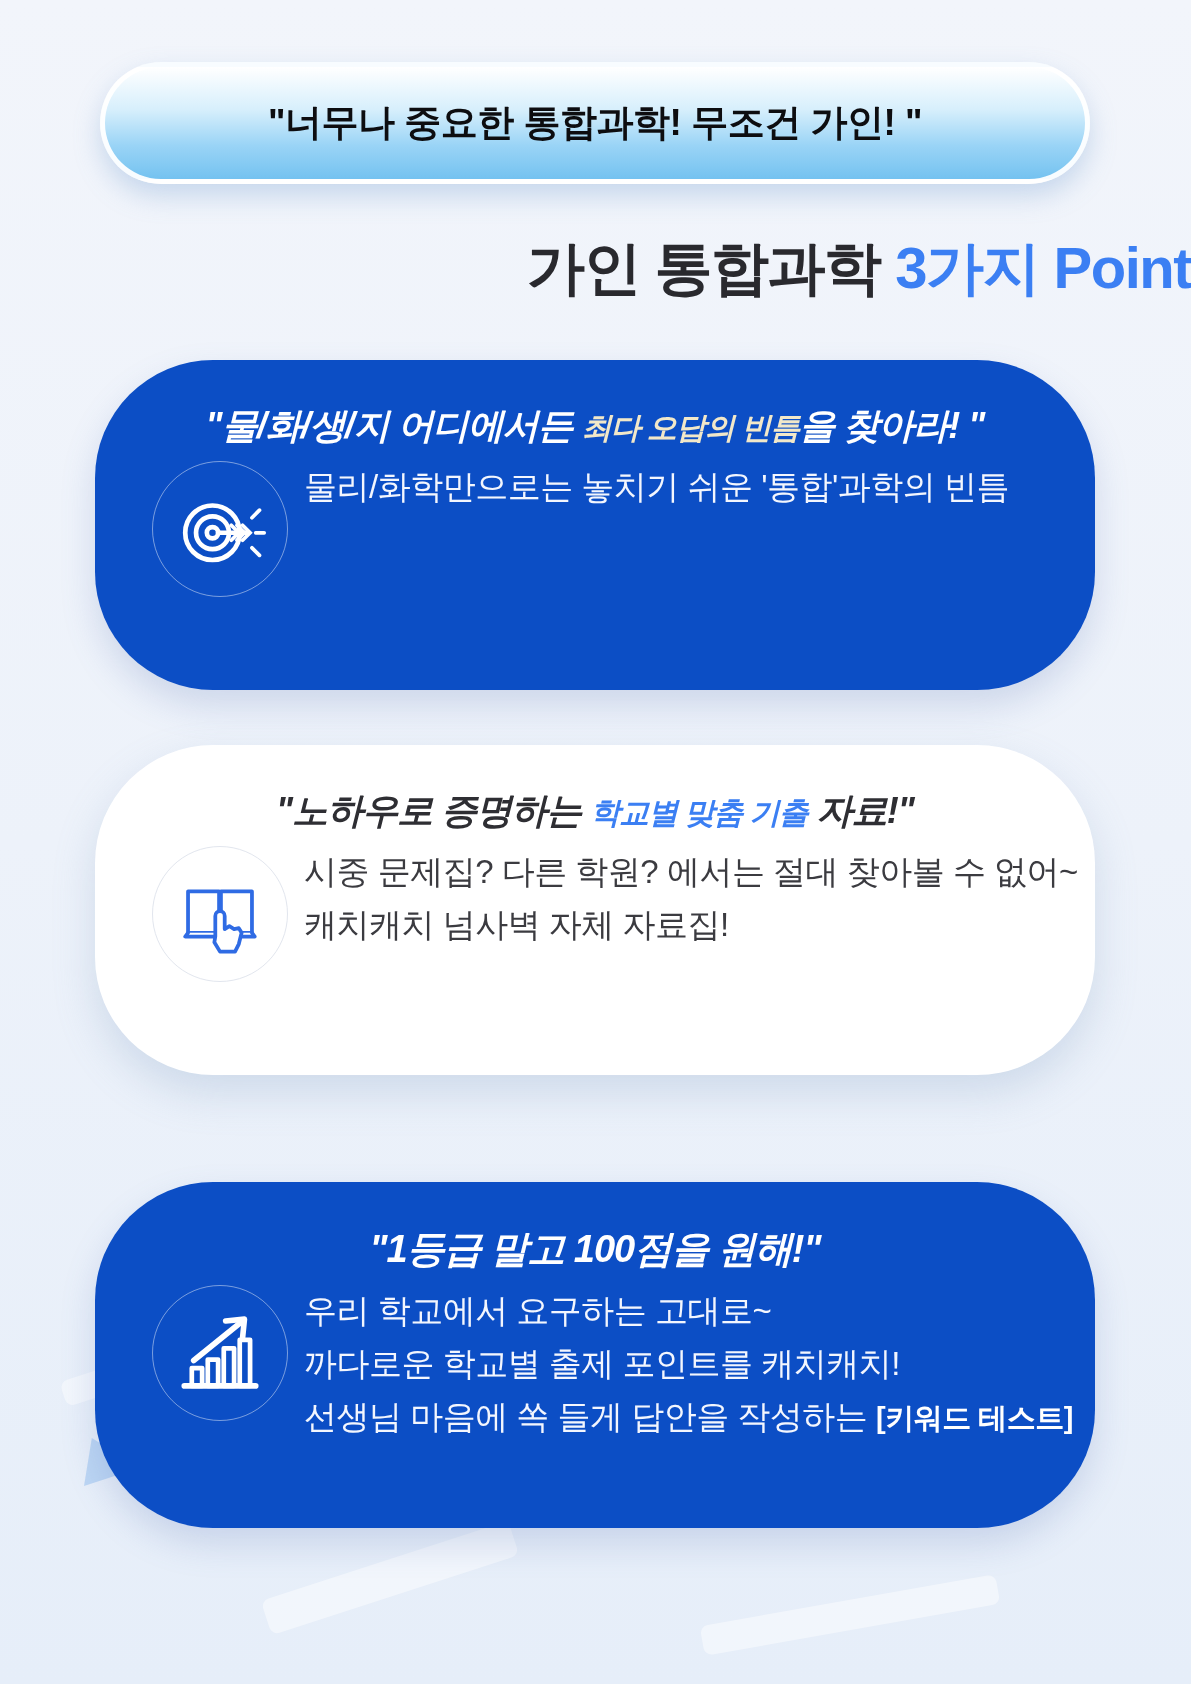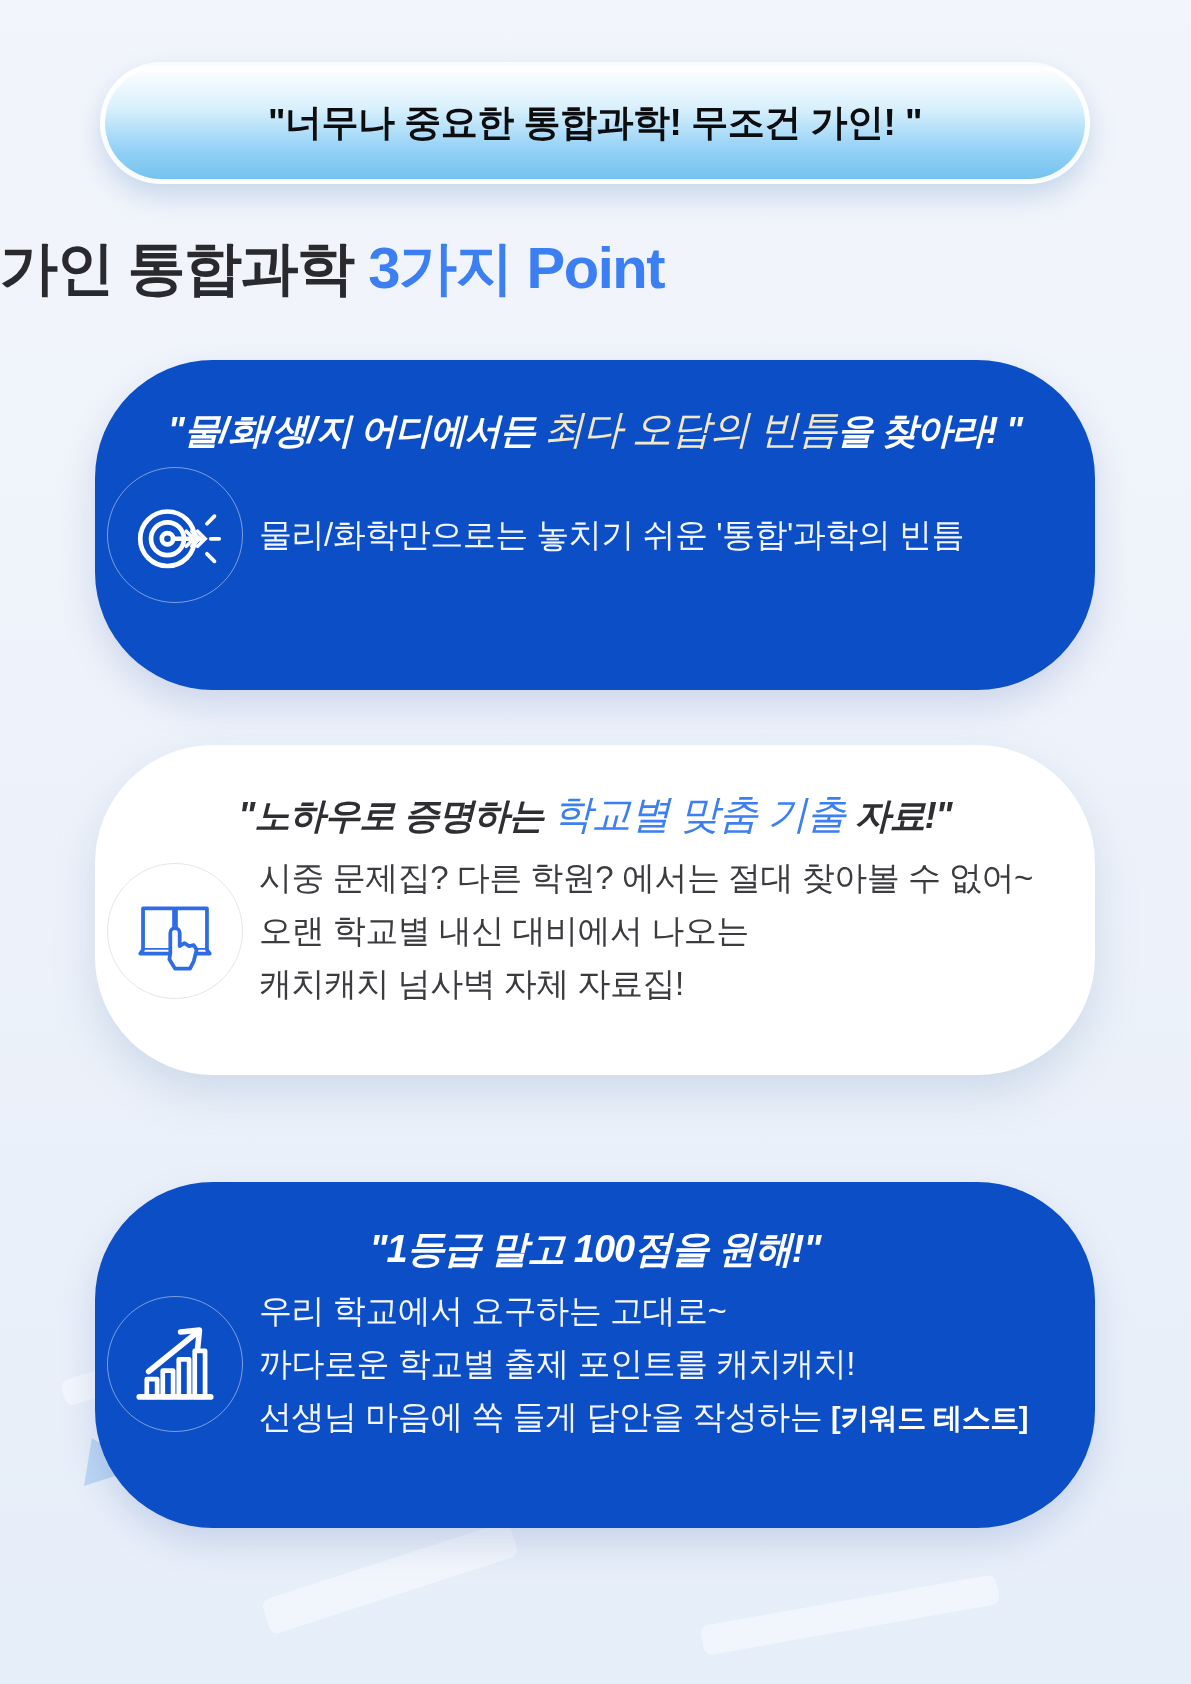--- a/index.html
+++ b/index.html
@@ -34,45 +34,45 @@
     background:linear-gradient(180deg,#FFFFFF 0%,#D7EFFC 38%,#9AD4F6 70%,#74C2F0 100%);
     border:5px solid rgba(255,255,255,.95);
     box-shadow:0 12px 26px rgba(120,160,210,.35);
     display:flex;align-items:center;justify-content:center;
   }
   .banner-text{font-size:37px;font-weight:800;color:#0D0D10;letter-spacing:-0.5px;}
 
   
   .heading{
     position:absolute;left:0;top:230px;width:100%;
-    text-align:left;font-size:58px;font-weight:800;color:var(--ink);letter-spacing:-1.5px;
+    text-align:right;font-size:58px;font-weight:800;color:var(--ink);letter-spacing:-1.5px;
   }
   .heading .accent{color:var(--accent-blue);}
 
   
   .card{position:absolute;left:95px;width:1000px;border-radius:118px;}
   .card.blue{background:var(--card-blue);box-shadow:0 16px 34px rgba(90,120,180,.22);}
   .card.white{background:#FFFFFF;box-shadow:0 18px 40px rgba(140,165,200,.30);}
   .card1{top:360px;height:330px;}
   .card2{top:745px;height:330px;}
   .card3{top:1182px;height:346px;}
 
   .card-title{
     margin-top:42px;text-align:center;
     font-style:italic;font-weight:700;font-size:36px;letter-spacing:-1px;
     white-space:nowrap;
   }
   .card.blue .card-title{color:#FFFFFF;}
   .card.white .card-title{color:#2E2E33;}
-  .card-title .em{font-size:40px;font-weight:400;}
+  .card-title .em{font-size:30px;font-weight:700;}
   .card1 .card-title .em{color:var(--cream);}
   .card2 .card-title .em{color:var(--accent-blue);}
   .card3 .card-title{font-size:38px;}
 
-  .card-row{display:flex;align-items:center;margin-top:10px;padding:0 32px 0 12px;}
+  .card-row{display:flex;align-items:flex-start;margin-top:10px;padding:0 32px 0 12px;margin-left:45px;}
   .icon-circle{
     flex:0 0 auto;width:136px;height:136px;border-radius:50%;
     display:flex;align-items:center;justify-content:center;
   }
   .card.blue .icon-circle{border:1px solid rgba(255,255,255,.45);}
   .card.white .icon-circle{border:1px solid #E2E6EE;background:#FFFFFF;}
   .icon-circle svg{width:94px;height:94px;}
   .card.blue .icon-circle{color:#FFFFFF;}
   .card.white .icon-circle{color:var(--icon-blue);}
 
@@ -131,21 +131,20 @@
     <div class="icon-circle">
       <svg viewBox="0 0 100 100" fill="none" stroke="currentColor" stroke-width="4" stroke-linejoin="round" stroke-linecap="round">
         <rect x="16" y="26" width="33" height="44" fill="#FFFFFF"></rect>
         <rect x="51" y="26" width="33" height="44" fill="#FFFFFF"></rect>
         <path d="M16,70 L13,74 H87 L84,70" fill="#FFFFFF"></path>
         <path d="M45,74 L45,52 a5,5 0 0 1 10,0 L55,66 l5,-3 5,3 5,-1 3,5 -3,12 -4,8 H50 l-6,-10 z" fill="#FFFFFF"></path>
       </svg>
     </div>
     <div class="card-lines">
       <div class="line">시중 문제집? 다른 학원? 에서는 절대 찾아볼 수 없어~</div>
-      <div class="line">오랜 학교별 내신 대비에서 나오는</div>
       <div class="line">캐치캐치 넘사벽 자체 자료집!</div>
     </div>
   </div>
 </div>
 
 <div class="card blue card3">
   <div class="card-title">
     <span>"1등급 말고 100점을 원해!"</span>
   </div>
   <div class="card-row">

